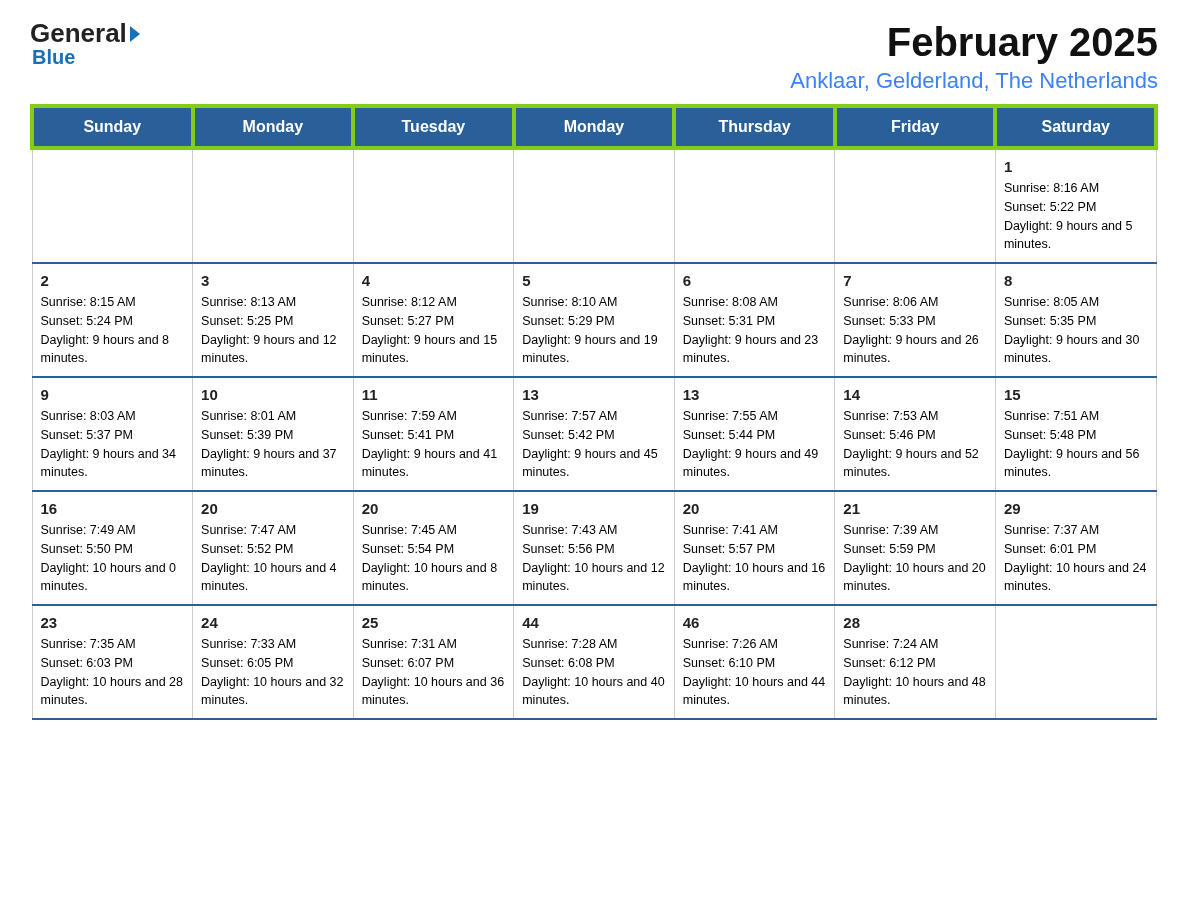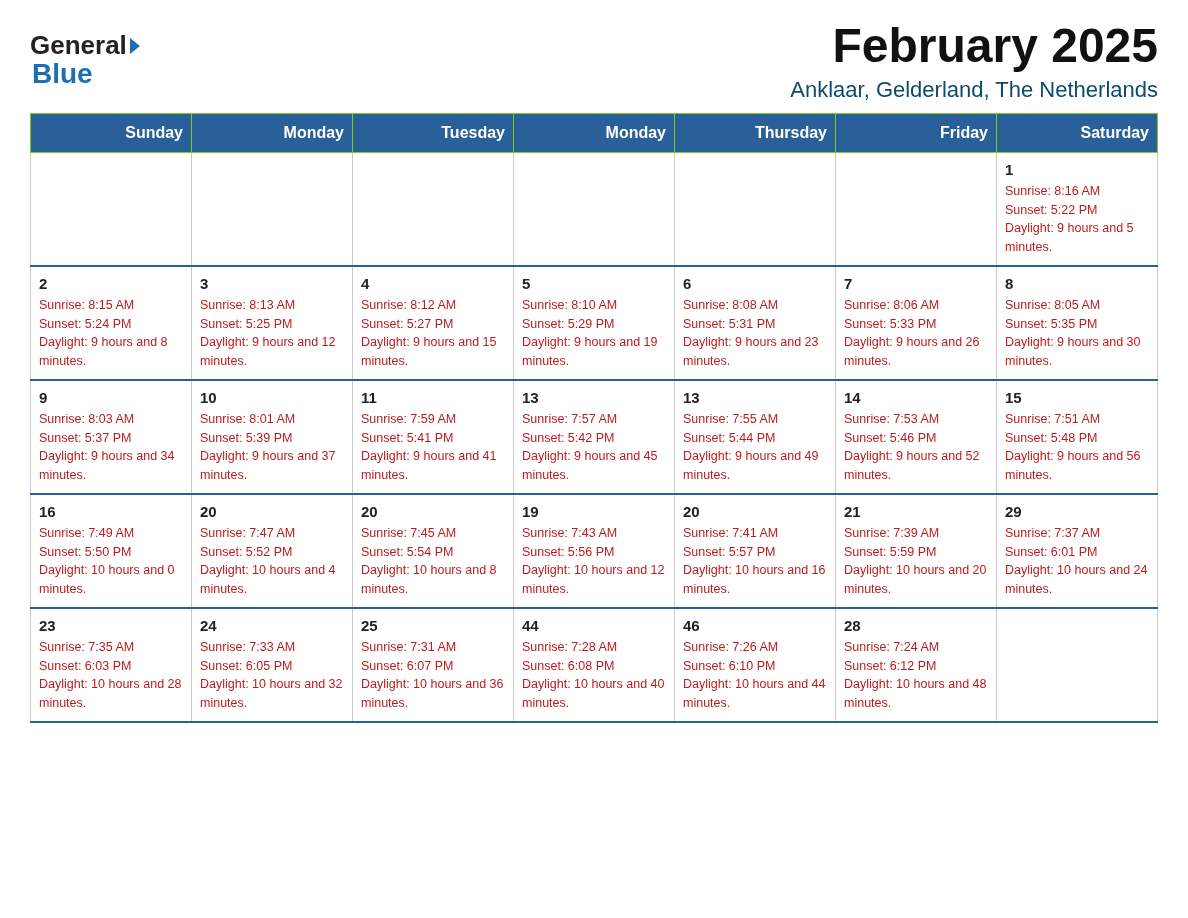--- a/index.html
+++ b/index.html
@@ -4,52 +4,52 @@
   <style>
     * { box-sizing: border-box; margin: 0; padding: 0; }
     body {
       font-family: Arial, sans-serif;
       background: #fff;
       color: #222;
       padding: 20px 30px;
     }
     .header {
       display: flex;
-      align-items: center;
+      align-items: flex-start;
       justify-content: space-between;
       margin-bottom: 10px;
     }
     .title-block {
       text-align: right;
     }
     .title-block h1 {
-      font-size: 48px;
+      font-size: 40px;
       font-weight: bold;
       color: #111;
       line-height: 1.1;
     }
     .title-block h2 {
       font-size: 22px;
       font-weight: normal;
-      color: #0c4a6e;
+      color: #3b82f6;
       margin-top: 4px;
     }
     .calendar {
       width: 100%;
       border-collapse: collapse;
       margin-top: 10px;
     }
     .calendar thead th {
       background-color: #2a6099;
       color: #fff;
       font-size: 16px;
       font-weight: bold;
       padding: 10px 8px;
-      text-align: right;
-      border: 1px solid #84cc16;
+      text-align: center;
+      border: 4px solid #84cc16;
     }
     .calendar tbody td {
       vertical-align: top;
       padding: 8px 8px;
       border: 1px solid #ccc;
       font-size: 13px;
       min-width: 130px;
       min-height: 100px;
       background: #fff;
     }
@@ -57,21 +57,21 @@
       border-bottom: 2px solid #2a6099;
     }
     .day-number {
       font-size: 15px;
       font-weight: bold;
       margin-bottom: 4px;
       display: block;
     }
     .day-info {
       font-size: 12.5px;
-      color: #b91c1c;
+      color: #000000;
       line-height: 1.5;
     }
     .empty-cell {
       background: #f9f9f9;
     }
     .logo-row {
       display: flex;
       align-items: center;
       line-height: 1;
     }
@@ -85,21 +85,21 @@
       width: 0;
       height: 0;
       border-left: 10px solid #1a6fb5;
       border-top: 8px solid transparent;
       border-bottom: 8px solid transparent;
       margin-left: 3px;
       position: relative;
       top: 1px;
     }
     .logo-text-blue {
-      font-size: 28px;
+      font-size: 20px;
       font-weight: bold;
       color: #1a6fb5;
       margin-left: 2px;
     }
     .logo-wrapper {
       display: flex;
       flex-direction: column;
     }
   </style>
 </head>

